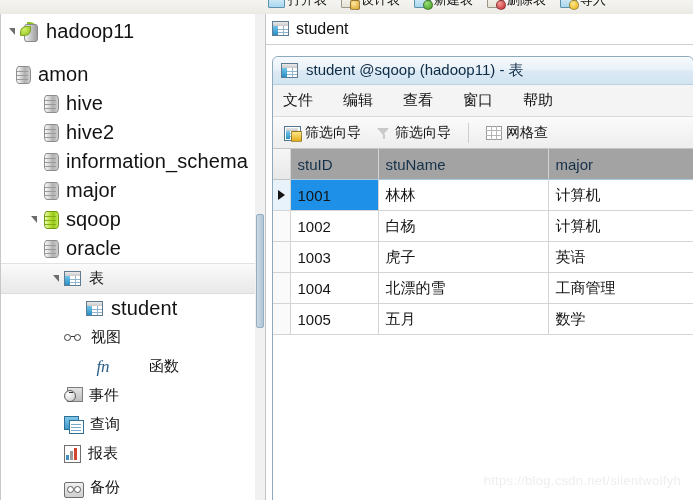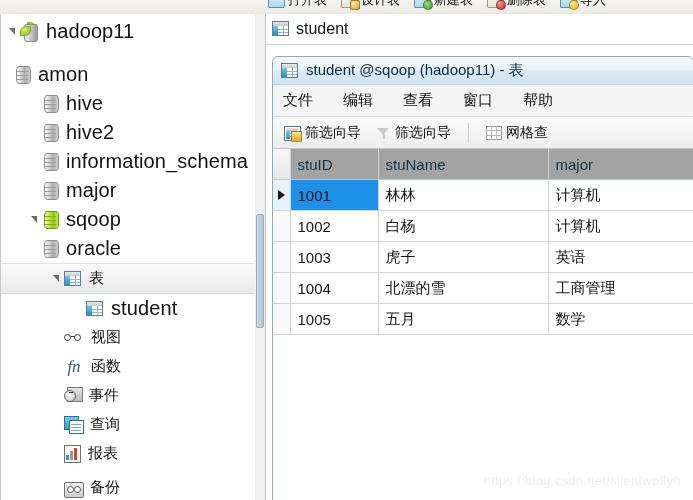--- a/index.html
+++ b/index.html
@@ -717,21 +717,21 @@
         </div>
         <div class="tnode" style="padding-left: 50px;">
           <span class="twist"></span>
           <span class="icn icn-view">
             <span class="o l"></span>
             <span class="br"></span>
             <span class="o r"></span>
           </span>
           <span class="tlabel cjk">视图</span>
         </div>
-        <div class="tnode" style="padding-left: 50px;">
+        <div class="tnode" style="padding-left: 50px; gap: 29px;">
           <span class="twist"></span>
           <span class="icn icn-fn">fn</span>
           <span class="tlabel cjk">函数</span>
         </div>
         <div class="tnode" style="padding-left: 50px;">
           <span class="twist"></span>
           <span class="icn icn-evt">
             <span class="sq"></span>
             <span class="dial"></span>
             <span class="hand"></span>

